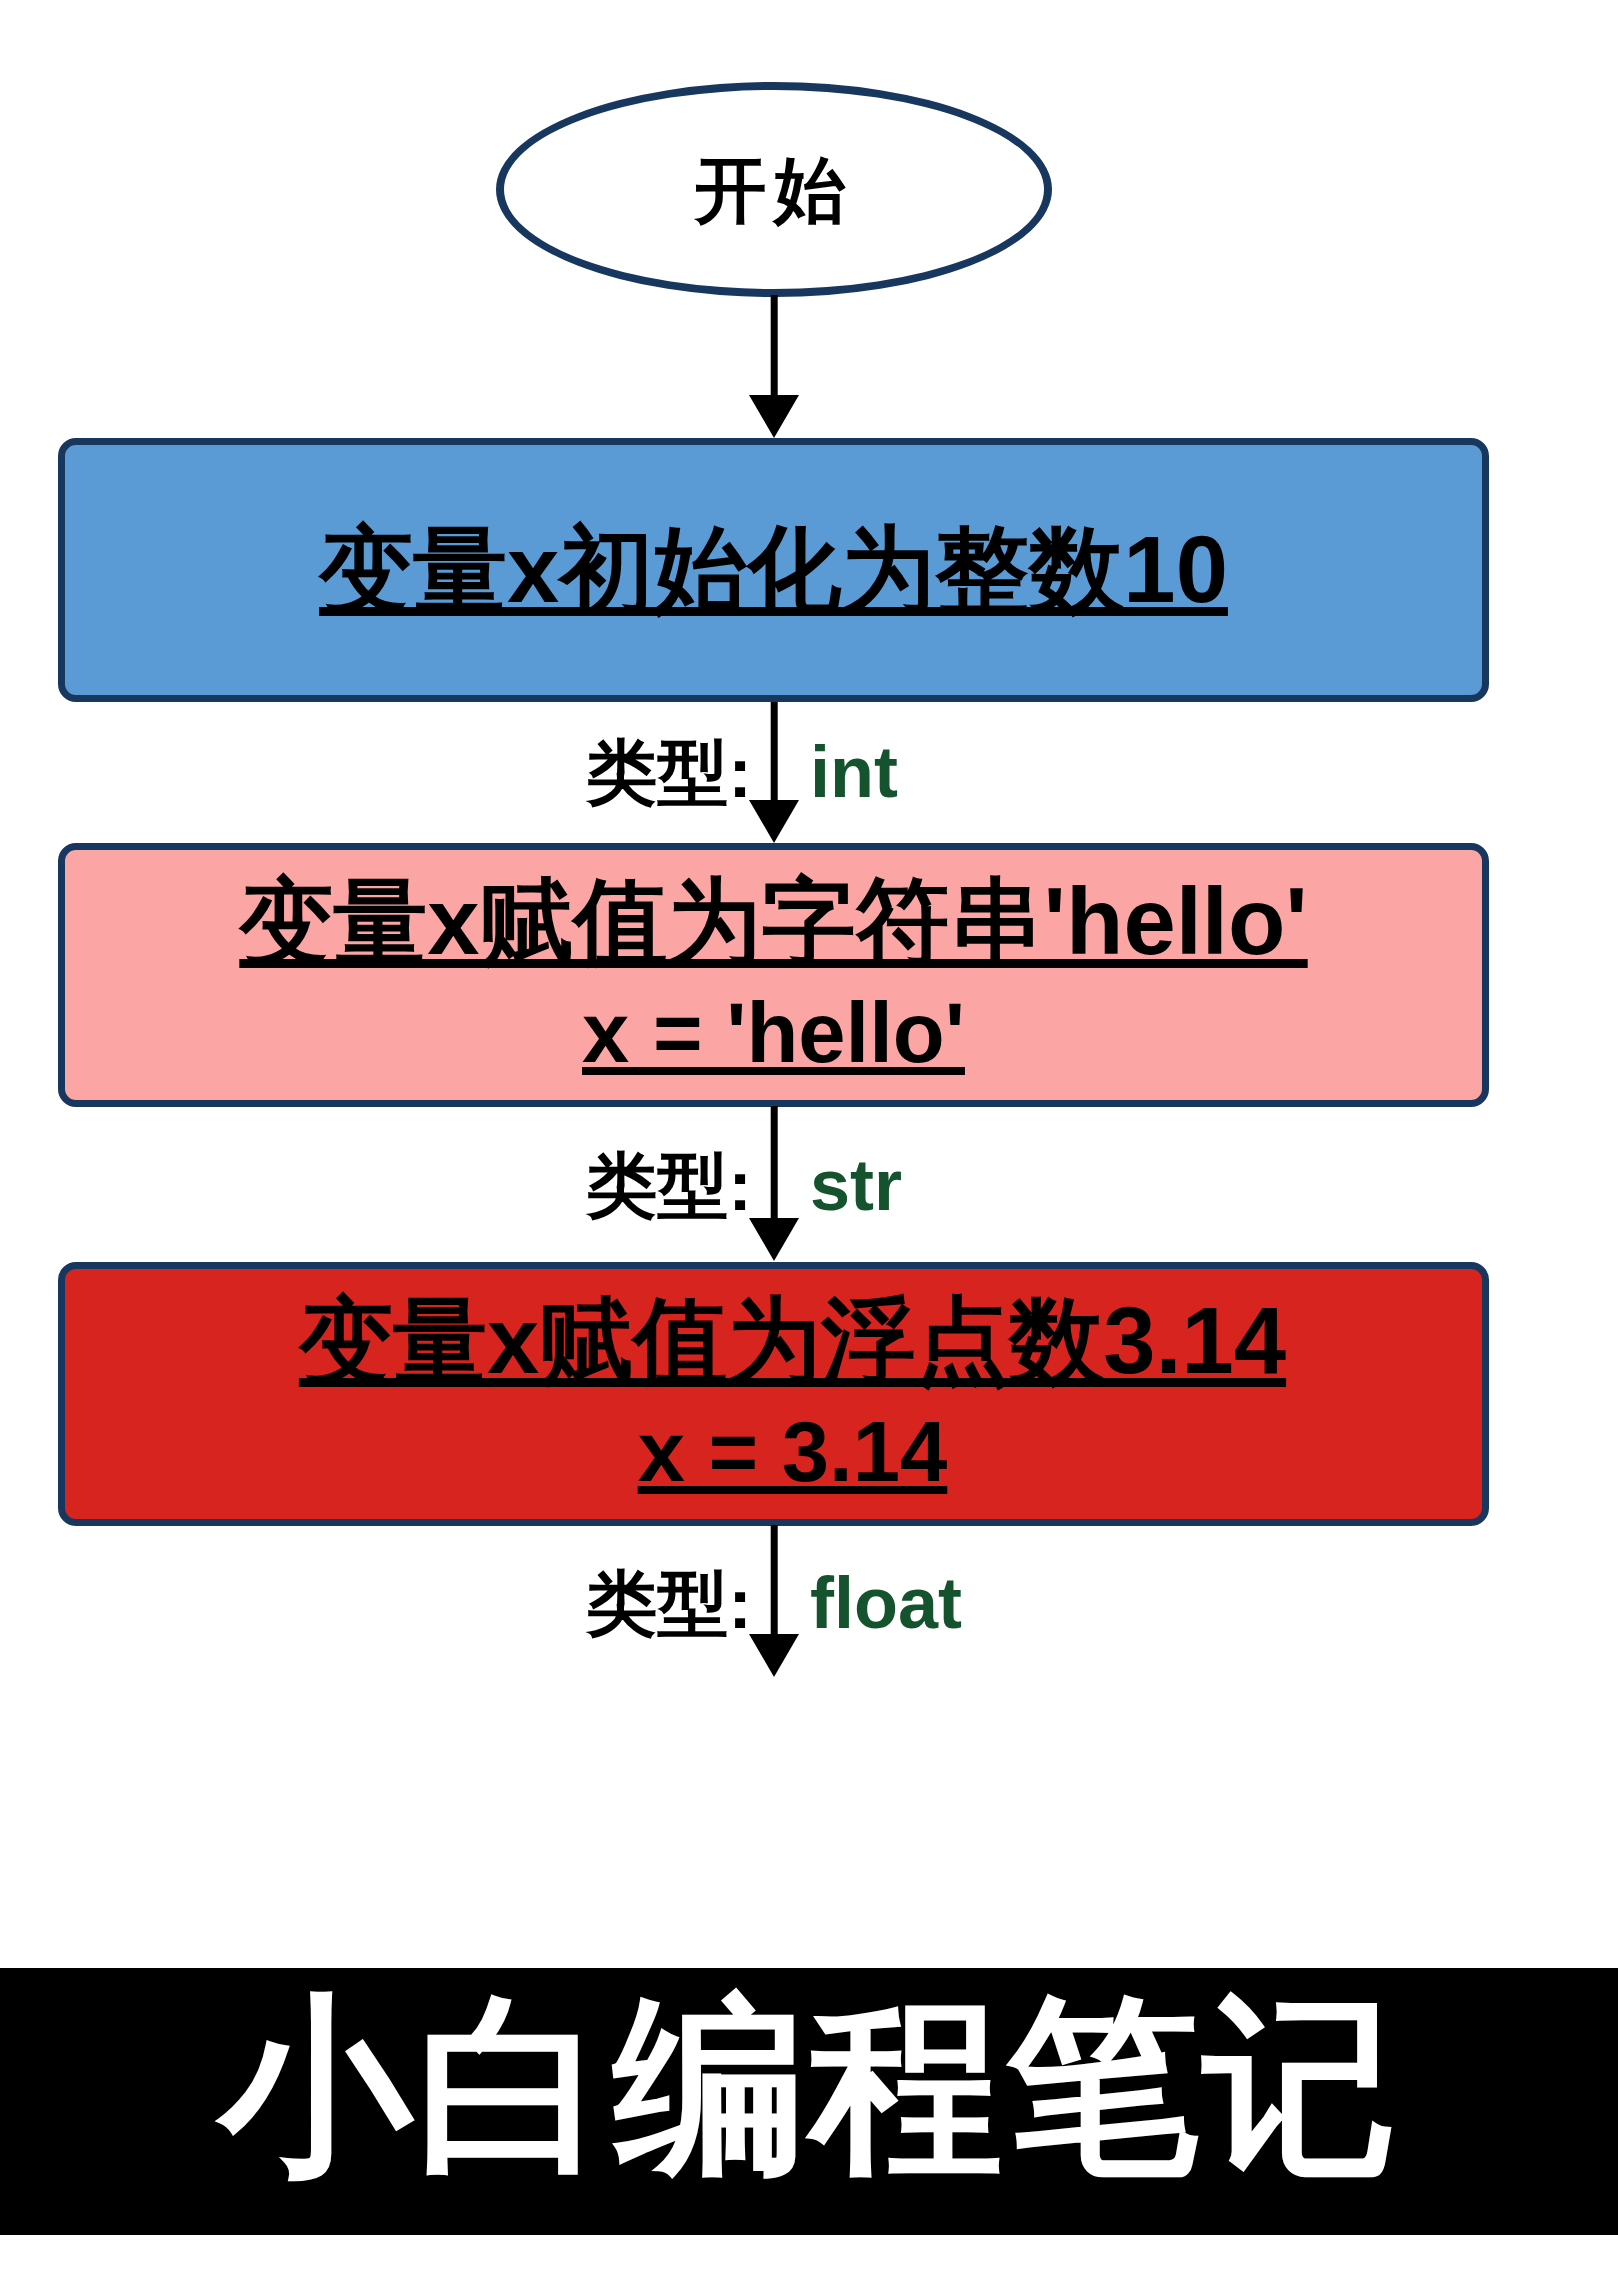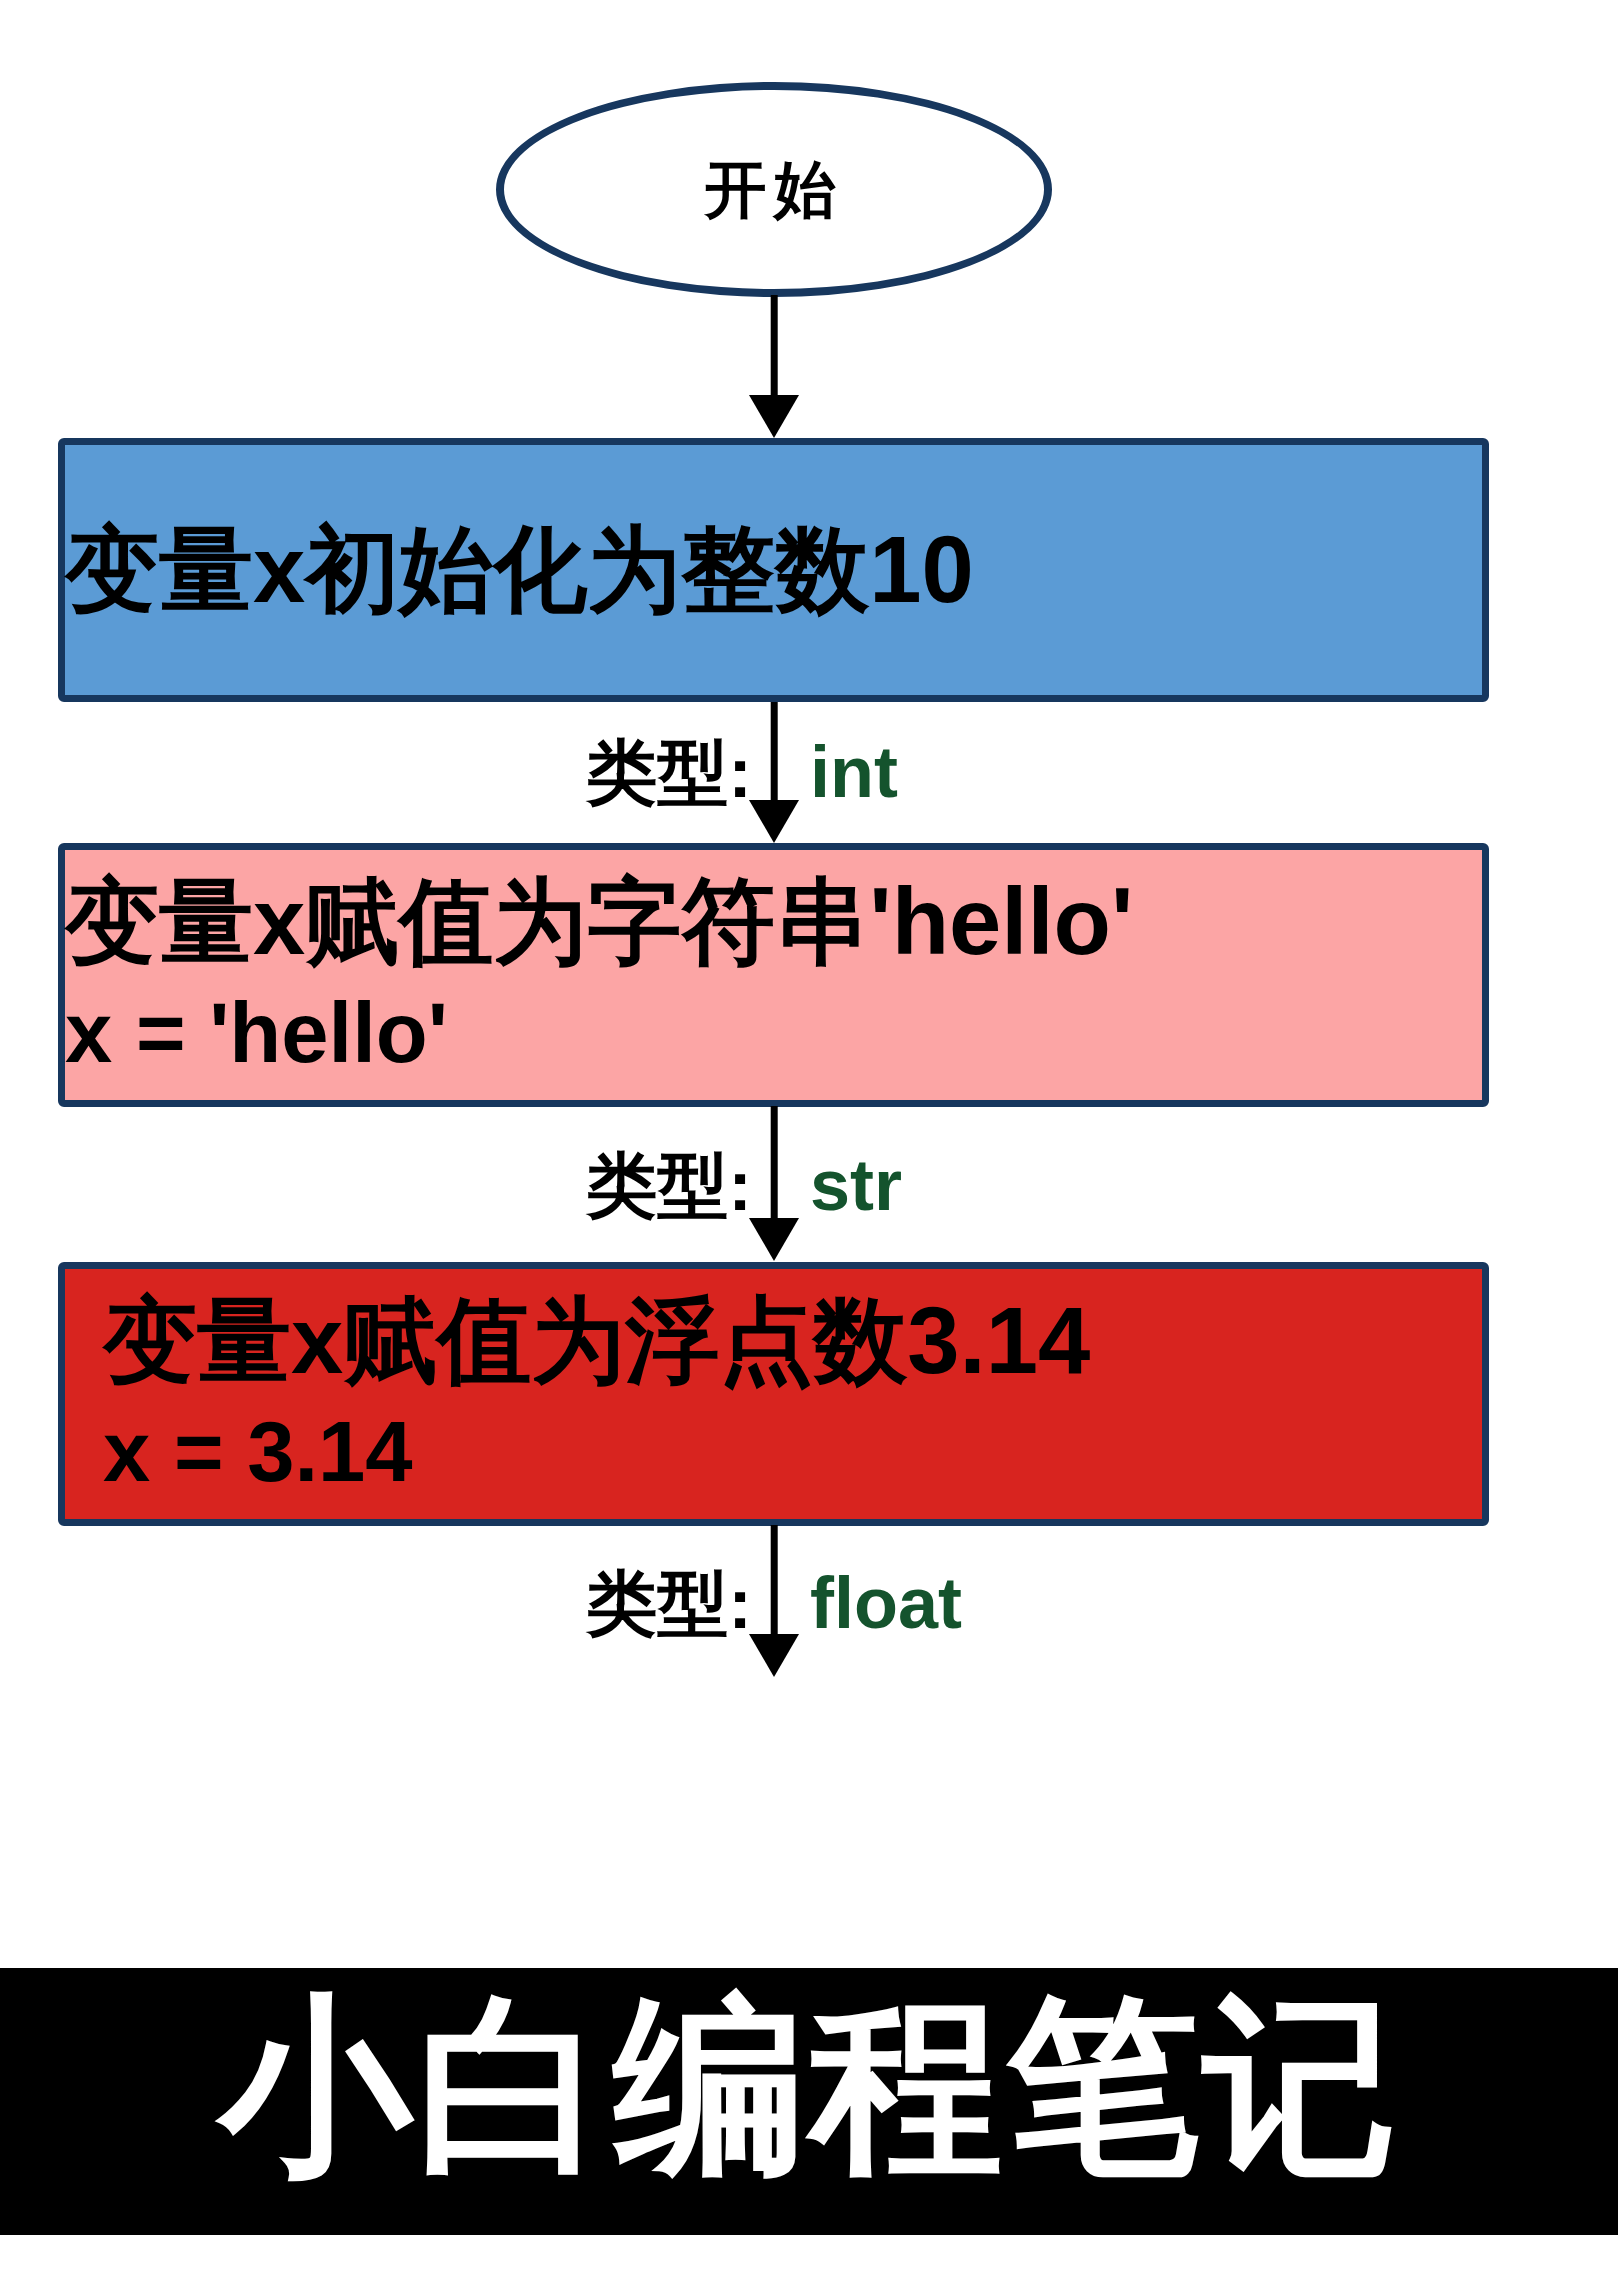--- a/index.html
+++ b/index.html
@@ -28,40 +28,41 @@
     border-radius: 50%;
     background: #ffffff;
     display: flex;
     align-items: center;
     justify-content: center;
     box-sizing: border-box;
   }
   .oval-start { left: 496px; top: 82px;  width: 556px; height: 215px; }
   .oval-end   { left: 495px; top: 1677px; width: 561px; height: 256px; }
   .oval-label {
-    font-size: 62px;
+    font-size: 72px;
     font-weight: bold;
     color: #000000;
     letter-spacing: 7.5px;
     line-height: 1;
   }
   
   .process-box {
     position: absolute;
     left: 58px;
     width: 1431px;
     height: 264px;
     border: 7.5px solid #17375e;
-    border-radius: 6px;
+    border-radius: 18px;
     box-sizing: border-box;
     display: flex;
     flex-direction: column;
-    align-items: flex-start;
+    align-items: center;
     justify-content: center;
     gap: 21px;
+    text-decoration: underline;
   }
   .box-int   { top: 438px; }
   .box-str   { top: 843px; }
   .box-float { top: 1262px; padding-left: 38px; }
   .box-line1 {
     font-size: 94px;
     font-weight: bold;
     color: #000000;
     line-height: 1;
     white-space: nowrap;

